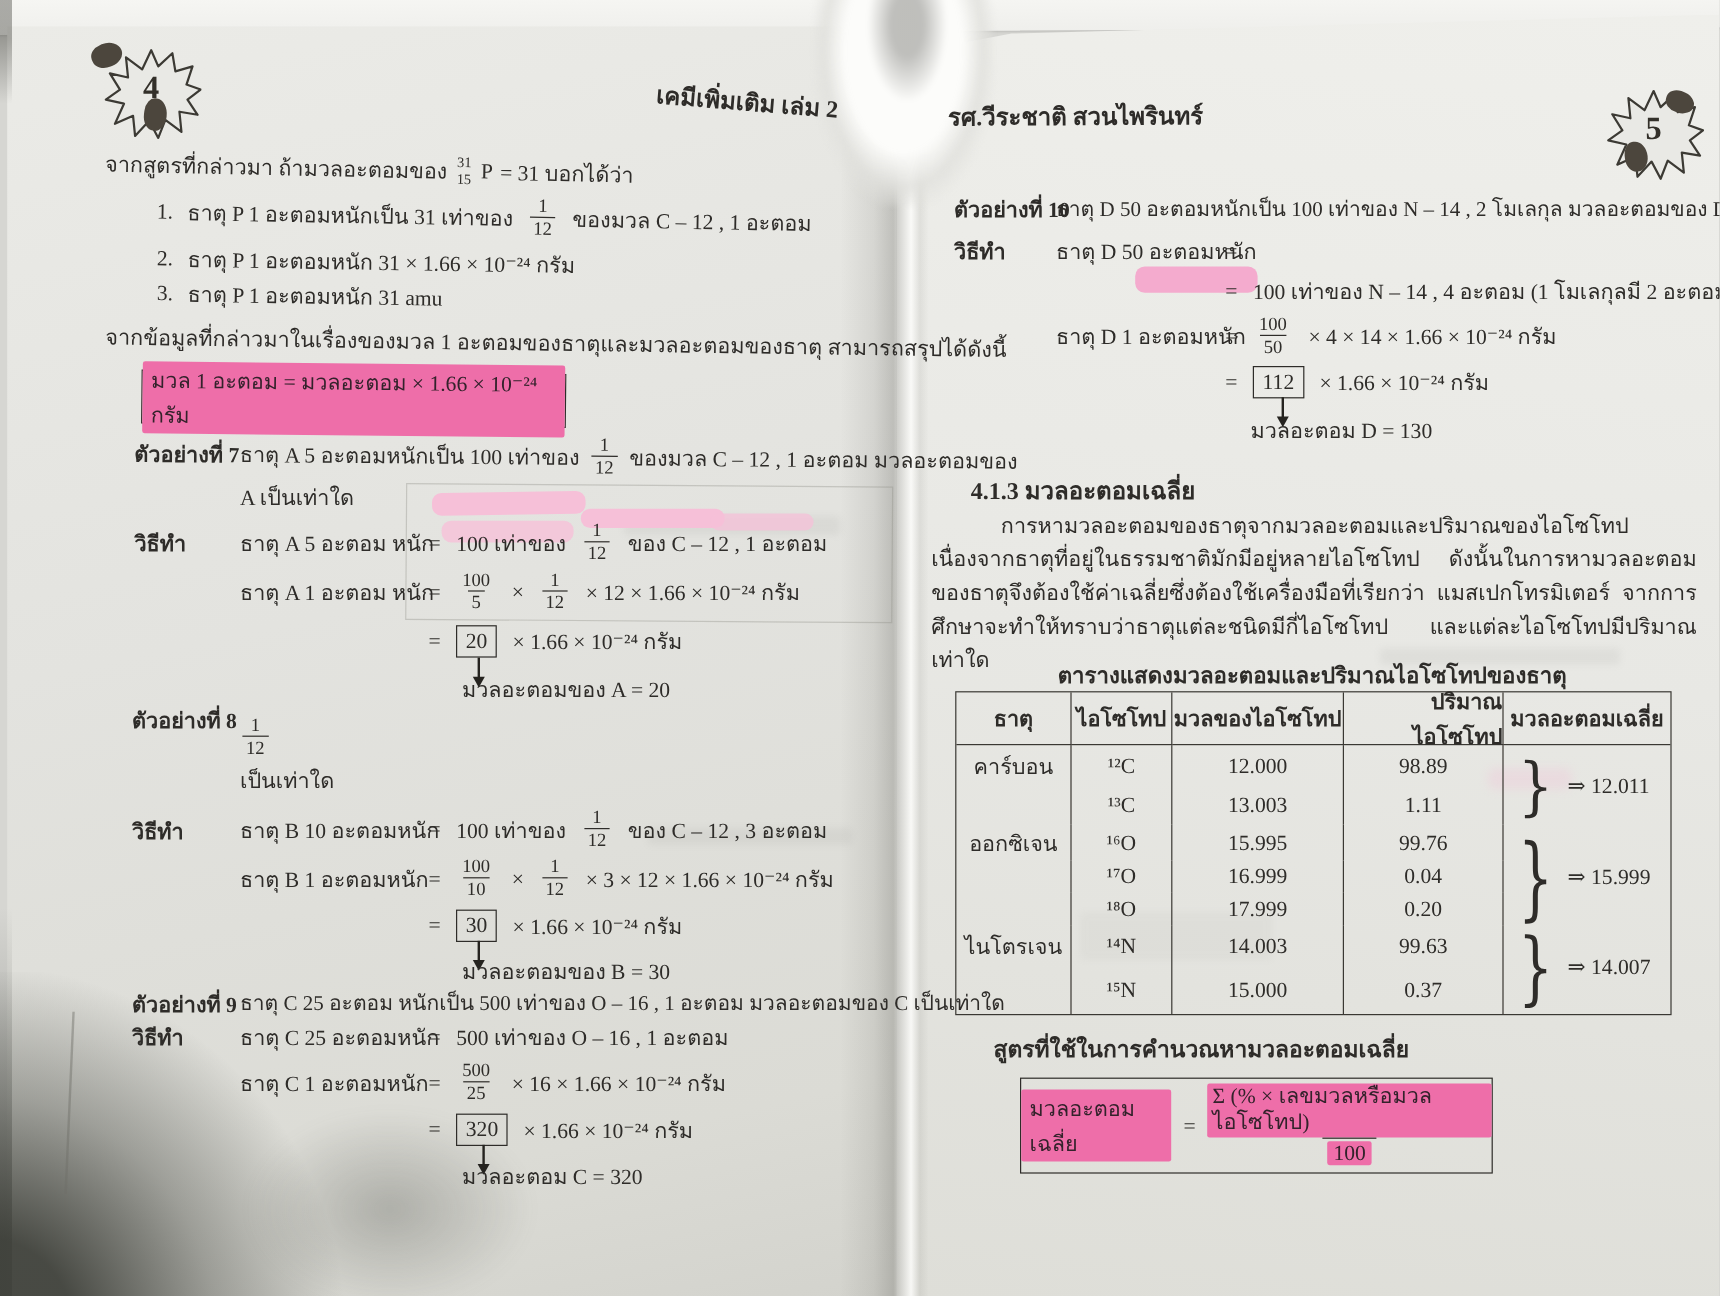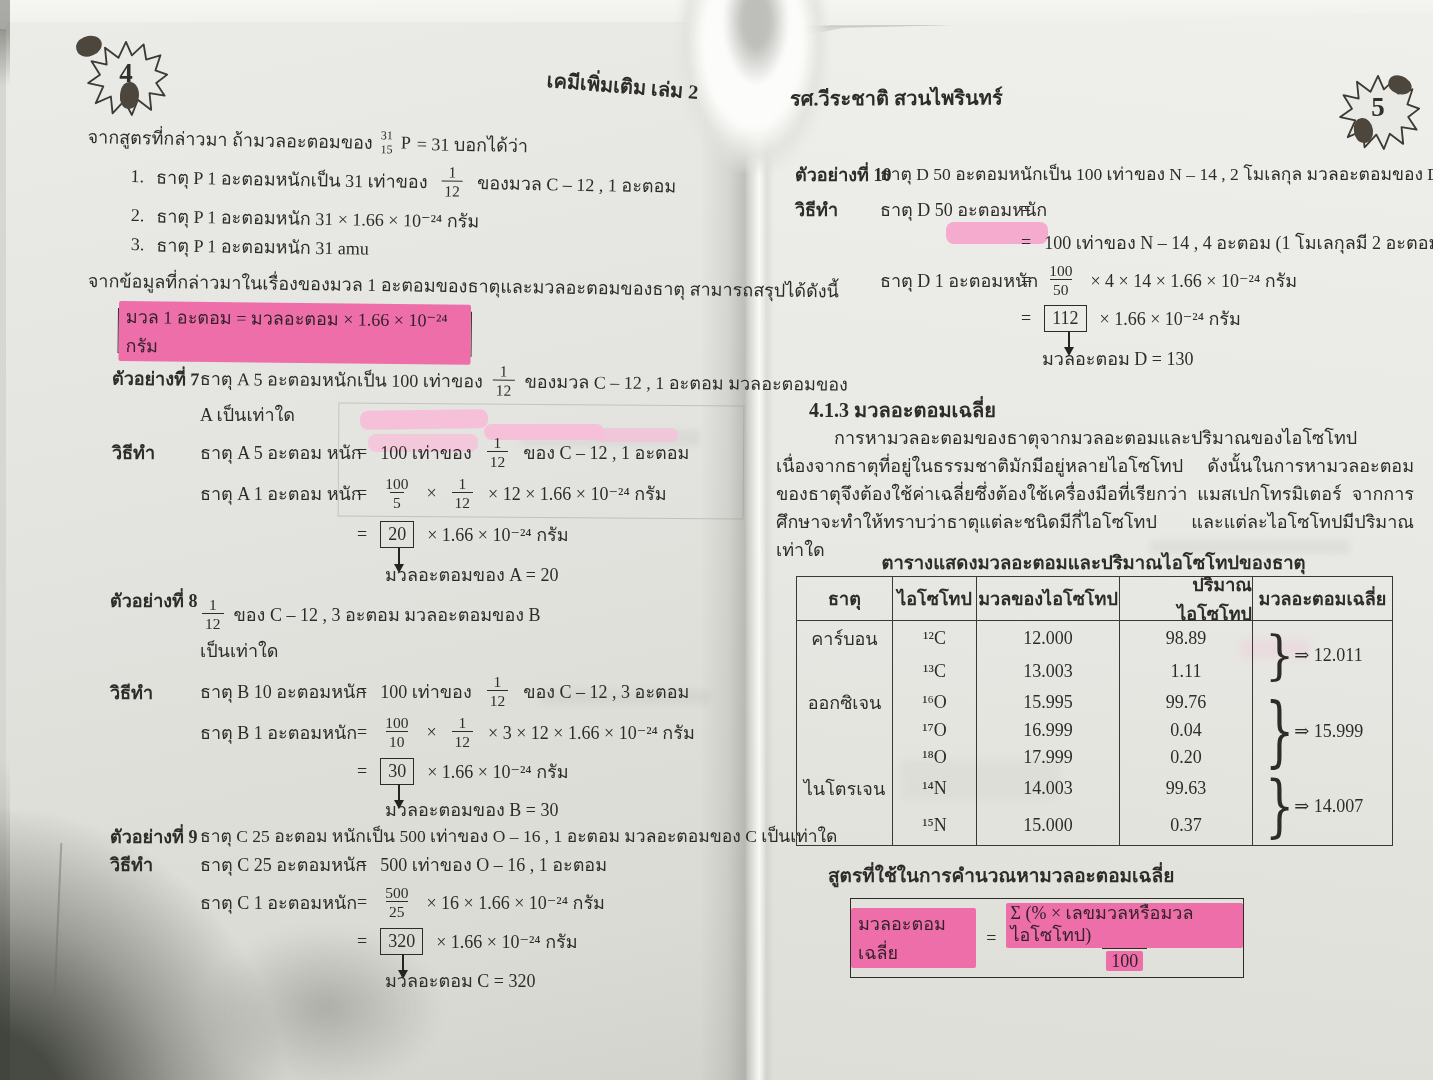--- a/index.html
+++ b/index.html
@@ -46,21 +46,21 @@
   .starburst svg{position:absolute;left:0;top:0;}
   .starburst .num{position:absolute;left:0;top:22px;width:84px;text-align:center;font-weight:bold;font-size:27px;color:#33302a;}
   .blob{position:absolute;background:#4c463d;border-radius:45% 55% 50% 50%;}
   
   .iso-table{position:absolute;left:796px;top:576px;width:595px;height:268px;border:1.6px solid #3a3833;display:grid;grid-template-columns:96px 84px 143px 133px 139px;grid-template-rows:44px 34px 32px 30px 27px 27px 34px 40px;text-align:right;}
   .iso-table .c{border-right:1.2px solid #3a3833;display:flex;align-items:center;justify-content:center;font-size:18px;}
   .iso-table .c.last{border-right:none;}
   .iso-table .hdr{border-bottom:1.2px solid #3a3833;font-weight:bold;}
   .avg-group{position:absolute;display:flex;align-items:center;}
   .avg-group .brace{font-size:46px;font-weight:400;color:#2e2c29;transform-origin:center;font-family:"DejaVu Serif",serif;}
-  .avg-group .avg{font-size:18px;margin-left:0;}
+  .avg-group .avg{font-size:18px;margin-left:12px;}
   
   .formula-box{position:absolute;left:850px;top:898px;width:392px;height:78px;border:1.6px solid #2e2c29;display:flex;align-items:center;justify-content:center;gap:10px;}
   .vfrac{display:inline-flex;flex-direction:column;align-items:center;line-height:1.2;}
   .vfrac .vn{padding:0 4px 2px;}
   .vfrac .vd{border-top:1.5px solid #2e2c29;padding:2px 4px 0;}
 </style>
 </head>
 <body>
 
 <div class="abs top-strip"></div>
@@ -173,21 +173,20 @@
 </div>
 <div class="darr" style="left:392px;top:548px;"></div>
 <div class="t" style="left:385px;top:562px;">มวลอะตอมของ A = 20</div>
 
 <div class="t bold" style="left:110px;top:588px;">ตัวอย่างที่ 8</div>
 <div class="row" style="left:200px;top:596px;gap:8px;">
   <span class="frac">
       <span class="fn">1</span>
       <span class="fd">12</span>
     </span>
-  <span>ของ C – 12 , 3 อะตอม มวลอะตอมของ B</span>
 </div>
 <div class="t" style="left:200px;top:638px;">เป็นเท่าใด</div>
 <div class="t bold" style="left:110px;top:680px;">วิธีทำ</div>
 <div class="row" style="left:200px;top:673px;">
   <span class="lhs-l">ธาตุ B 10 อะตอมหนัก</span>
   <span>=</span>
   <span>100 เท่าของ</span>
   <span class="frac">
       <span class="fn">1</span>
       <span class="fd">12</span>

